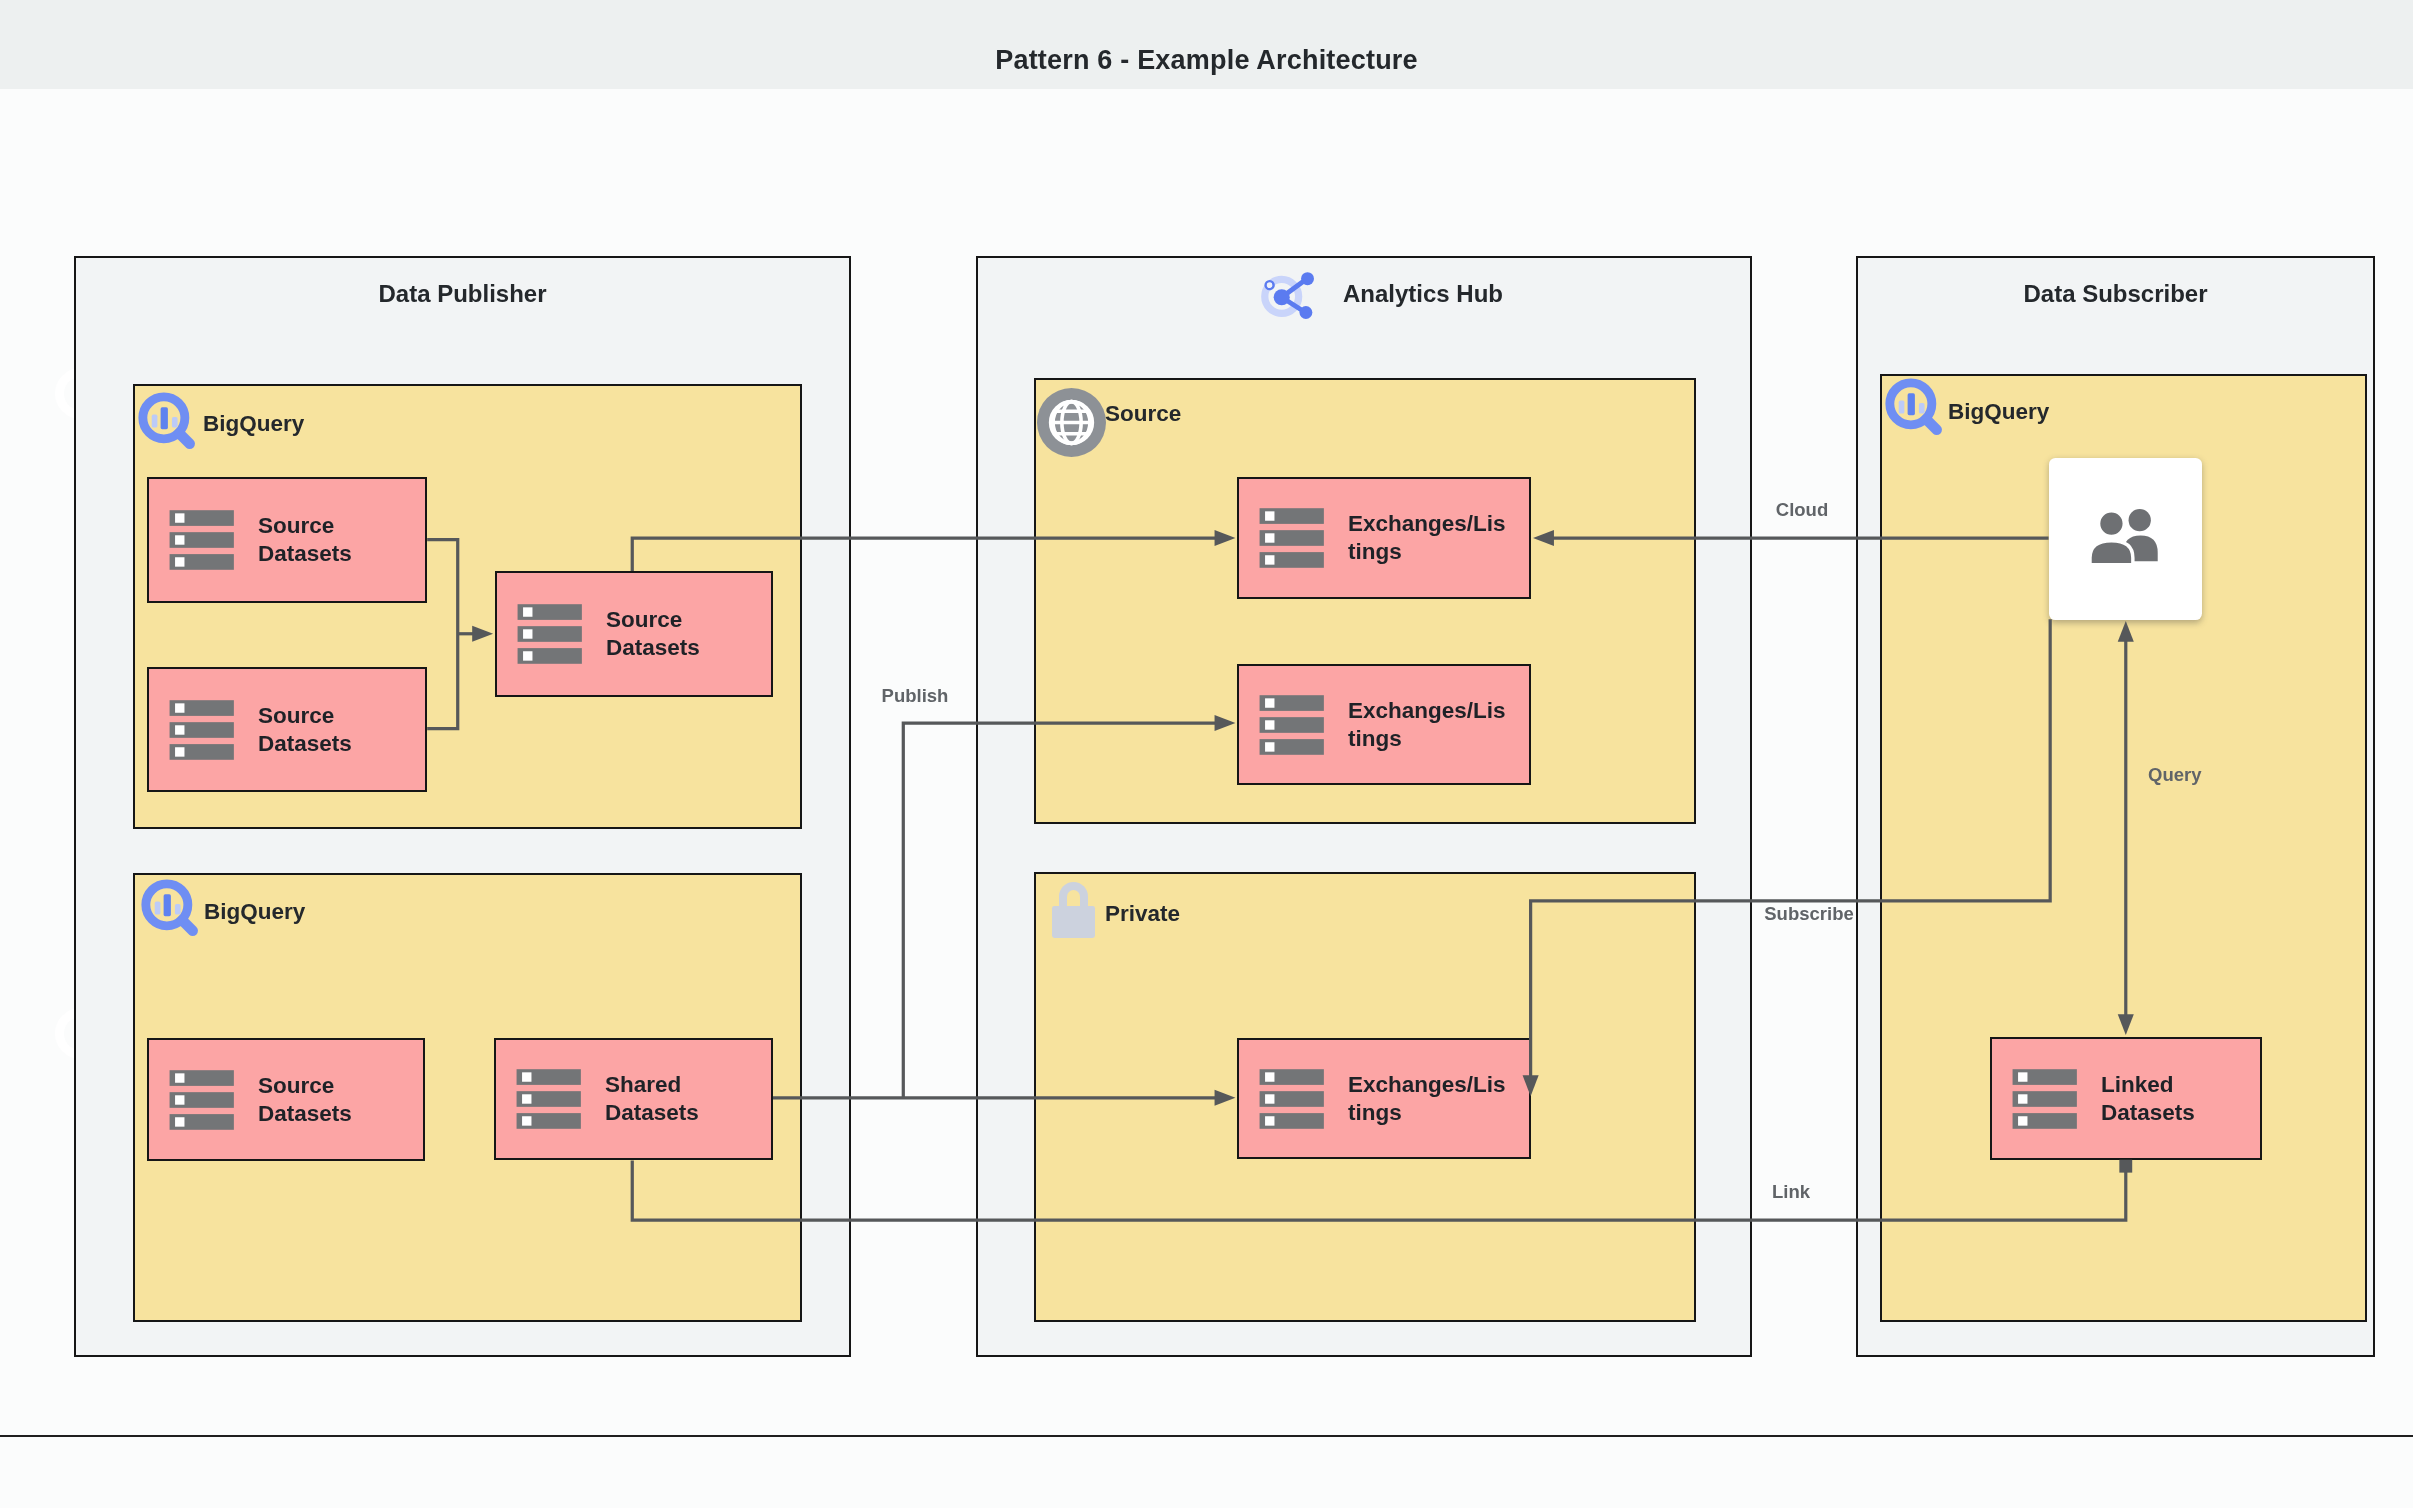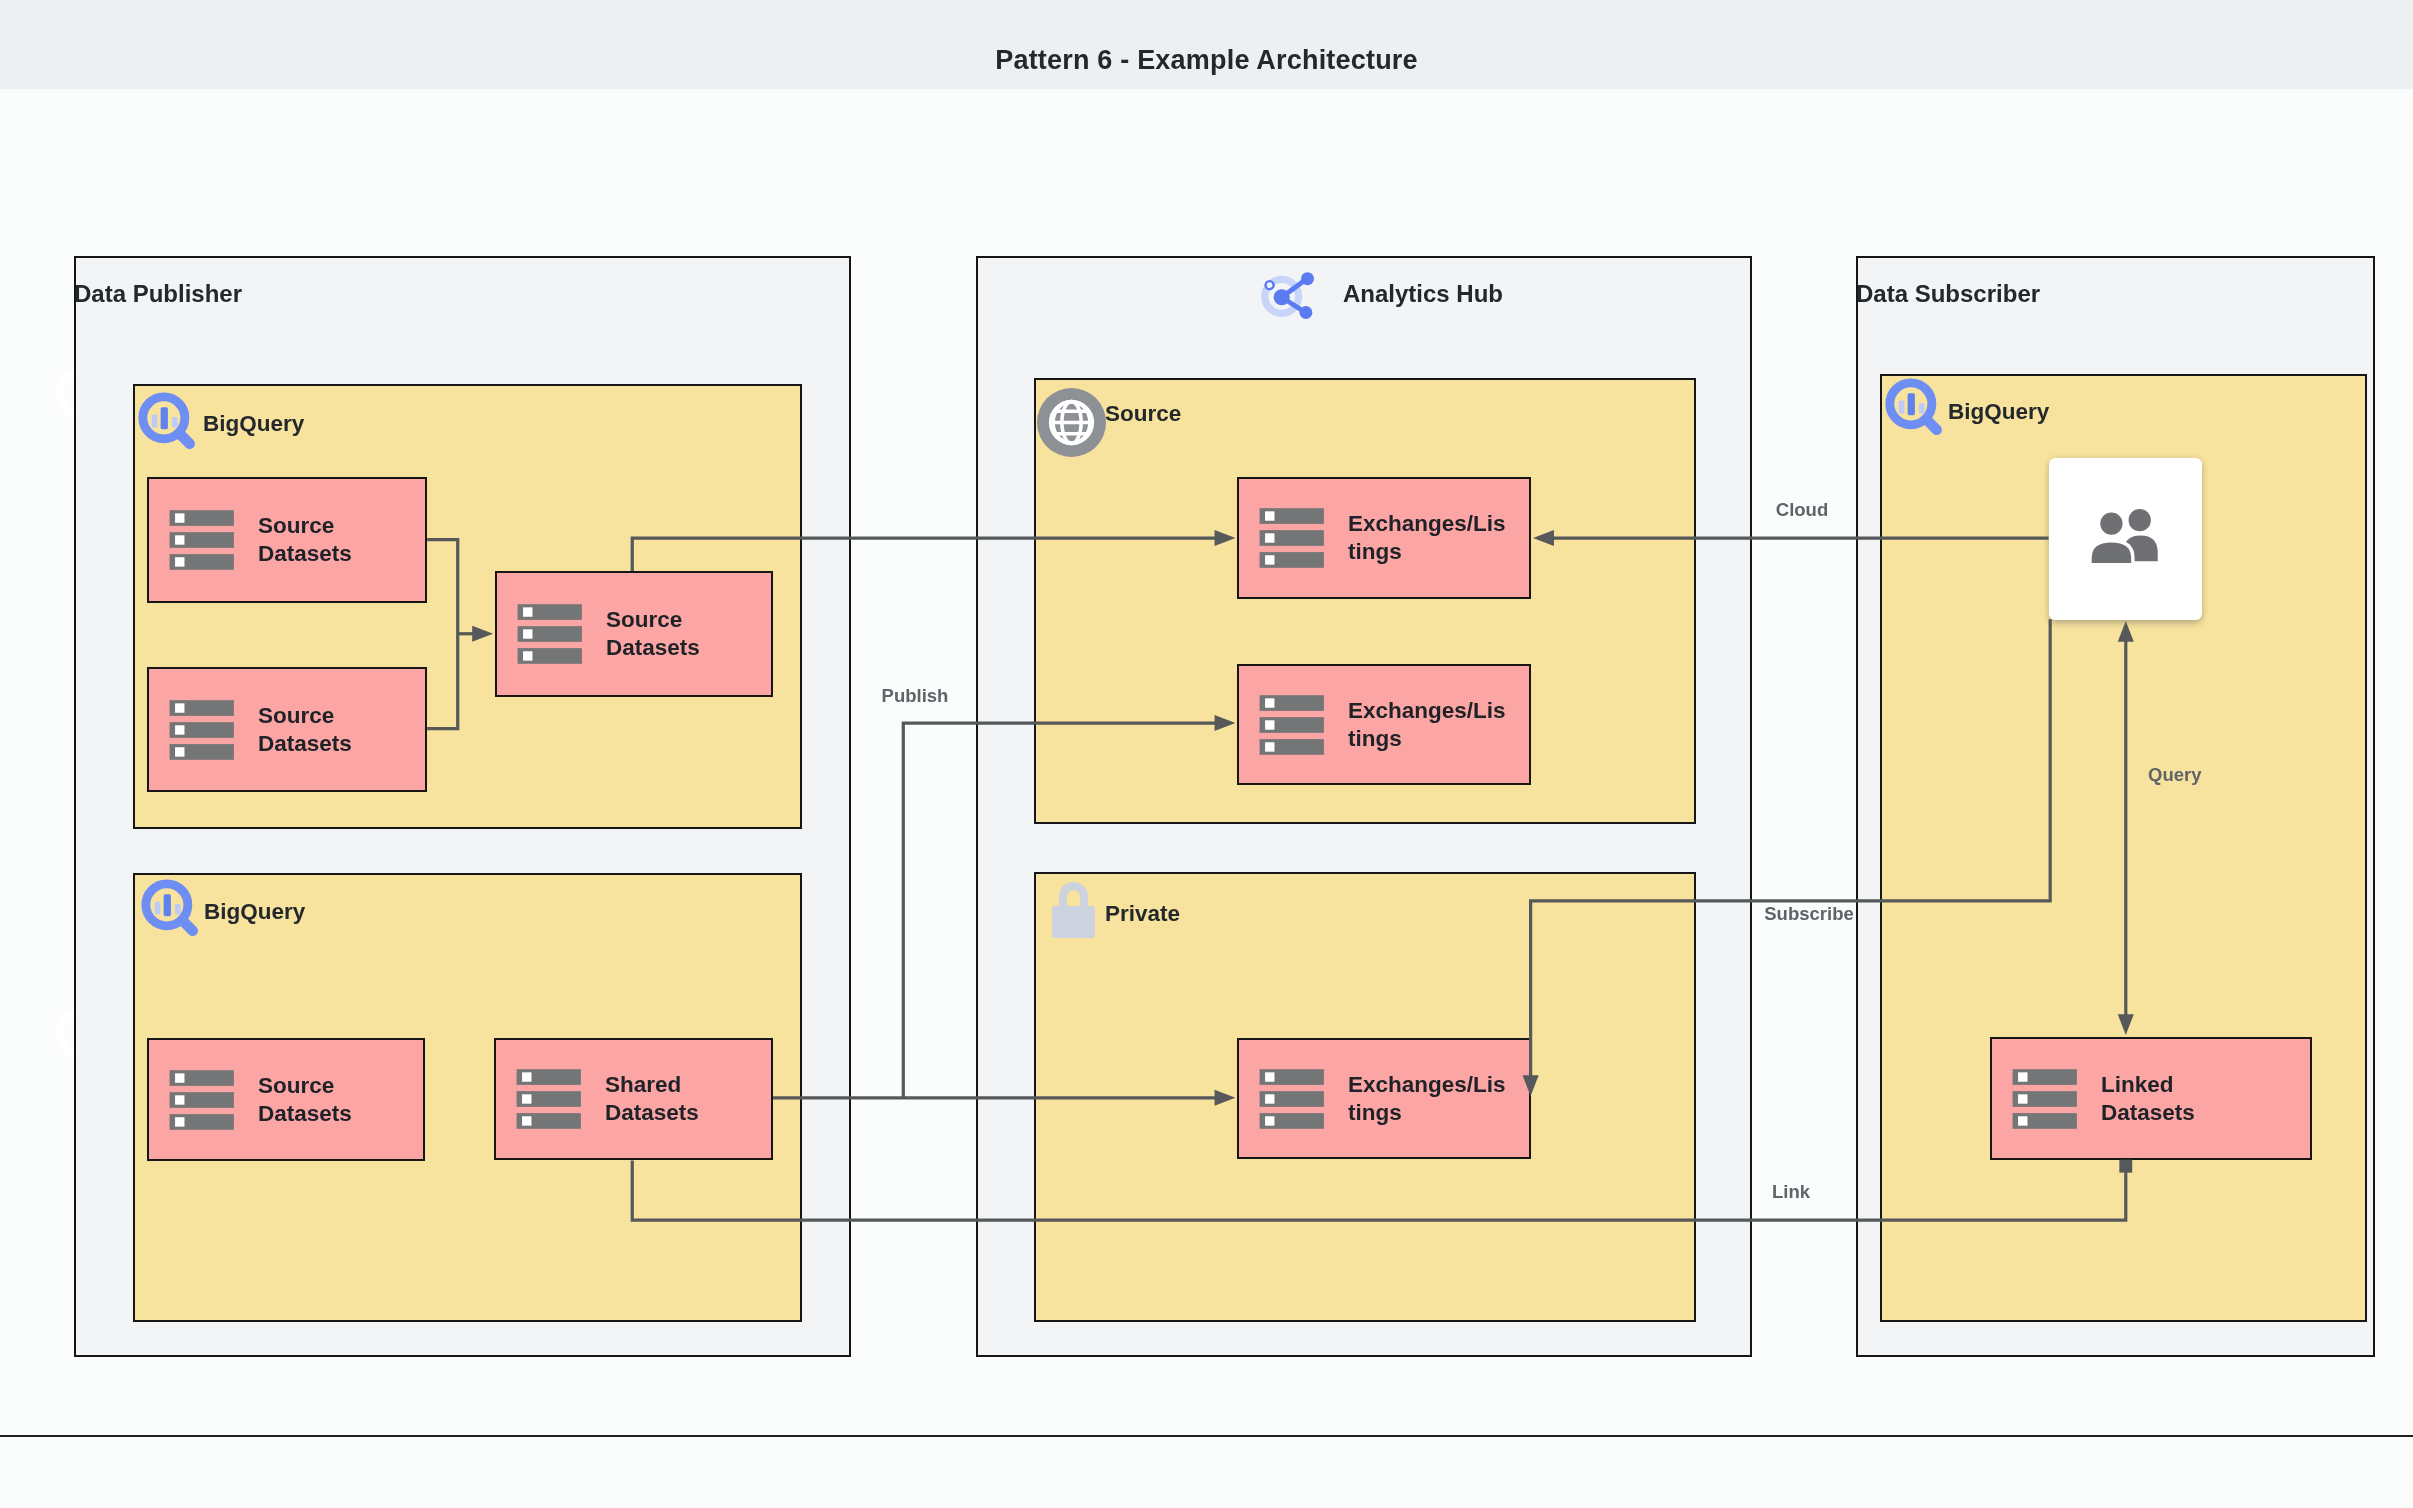--- a/index.html
+++ b/index.html
@@ -9,21 +9,21 @@
   #banner{left:0;top:0;width:2413px;height:89px;background:#edf0f0;z-index:1;}
   #banner .title{width:100%;text-align:center;line-height:121px;font-size:27px;font-weight:bold;color:#24282c;letter-spacing:0.2px;}
   
   #gcp-logo{left:24px;top:145px;height:58px;display:flex;align-items:center;gap:13px;z-index:2;}
   #gcp-logo .brand{font-size:35px;font-weight:bold;color:#737578;letter-spacing:-0.8px;}
   #gcp-logo .product{font-size:35px;font-weight:400;color:#85878a;letter-spacing:-0.8px;}
   
   .ring{width:51px;height:51px;border:9.7px solid #ffffff;border-radius:50%;box-sizing:border-box;z-index:0;}
   
   .container{background:#f2f4f5;border:2.4px solid #161616;box-sizing:border-box;z-index:1;}
-  .container-title{font-size:24px;font-weight:bold;color:#24282c;text-align:left;z-index:3;}
+  .container-title{font-size:24px;font-weight:bold;color:#24282c;text-align:center;z-index:3;}
   
   .yellow{background:#f7e39e;border:2.4px solid #161616;box-sizing:border-box;z-index:2;}
   .zone-label{font-size:22.5px;font-weight:bold;color:#24282c;z-index:4;}
   
   .node{background:#fca5a5;border:2.4px solid #161616;box-sizing:border-box;display:flex;align-items:center;padding-left:19px;gap:21px;z-index:3;}
   .node .lbl{font-size:22.5px;font-weight:bold;color:#1f2227;line-height:28px;}
   .node .lbl span{display:block;}
   
   #people-card{background:#fff;border-radius:6.4px;box-shadow:0 2.4px 6.4px rgba(60,60,60,.35);display:flex;align-items:center;justify-content:center;z-index:3;}
   
@@ -272,21 +272,21 @@
         <circle cx="64" cy="20" r="13"></circle>
         <path d="M45,68 L45,58 Q45,38 65,38 Q85,38 85,58 L85,68 Z"></path>
       </g>
       <g fill="#6e7073" stroke="#ffffff" stroke-width="4">
         <circle cx="31" cy="24" r="15"></circle>
         <path d="M6,72 L6,64 Q6,44 31,44 Q56,44 56,64 L56,72 Z"></path>
       </g>
     </svg>
   </div>
 
-  <div class="node abs" style="left:1990px;top:1037px;width:322px;height:123px;">
+  <div class="node abs" style="left:1990px;top:1037px;width:272px;height:123px;">
     <svg width="69" height="60" viewBox="0 0 88 76">
         <g fill="#737577">
           <rect x="2" y="0" width="82" height="20"></rect>
           <rect x="2" y="28" width="82" height="20"></rect>
           <rect x="2" y="56" width="82" height="20"></rect>
         </g>
         <g fill="#fff">
           <rect x="9" y="4" width="12" height="12"></rect>
           <rect x="9" y="32" width="12" height="12"></rect>
           <rect x="9" y="60" width="12" height="12"></rect>

